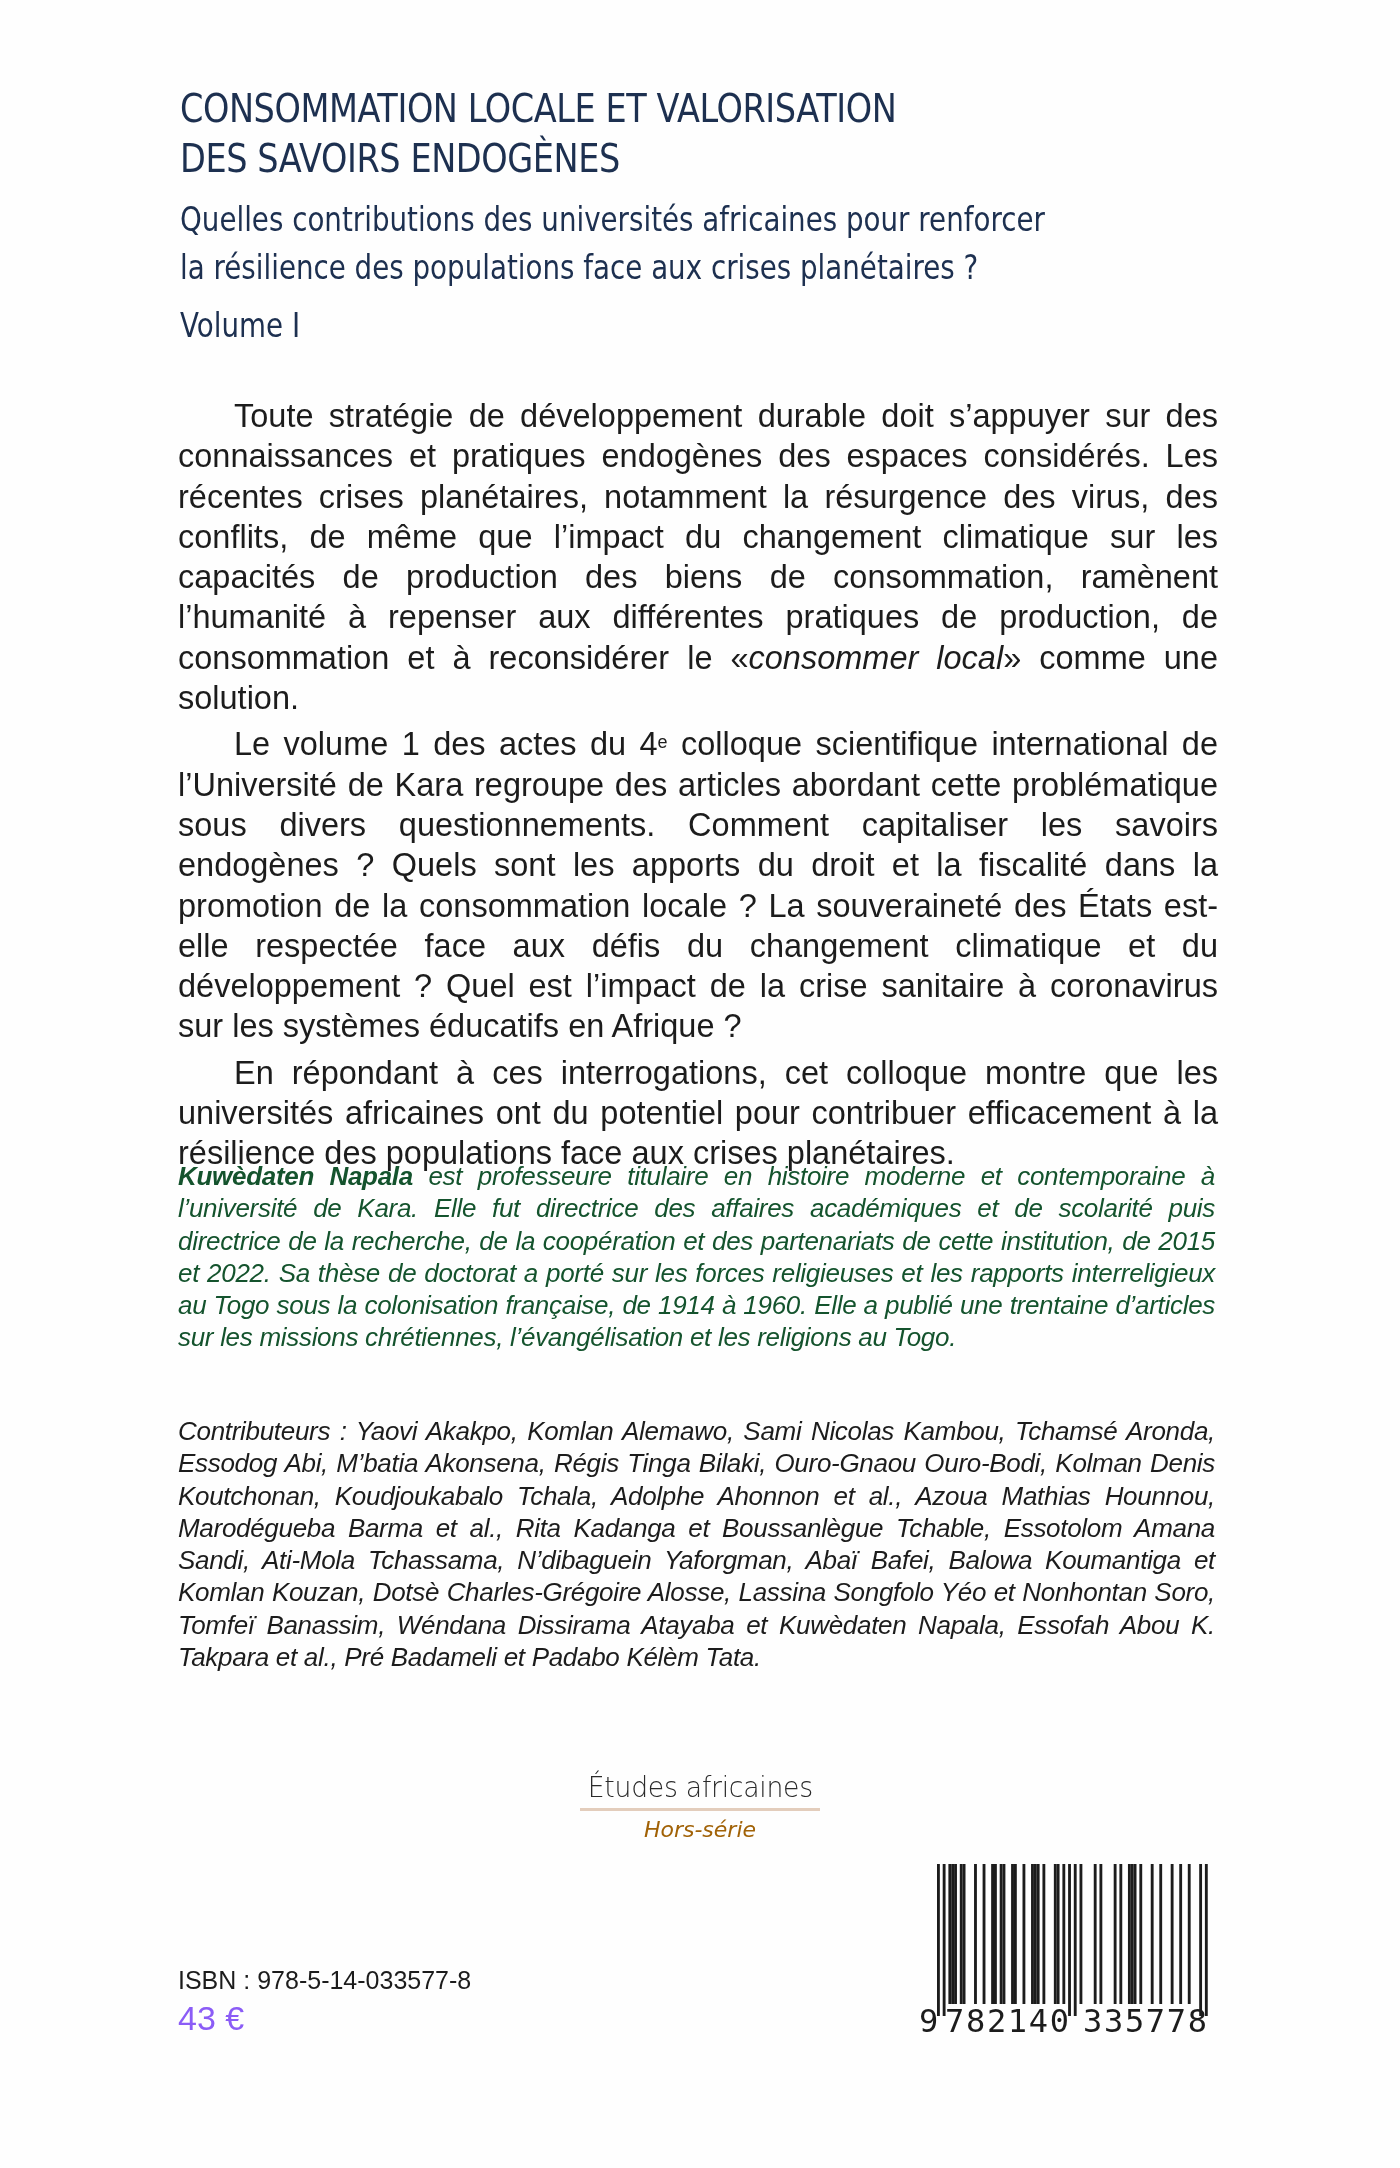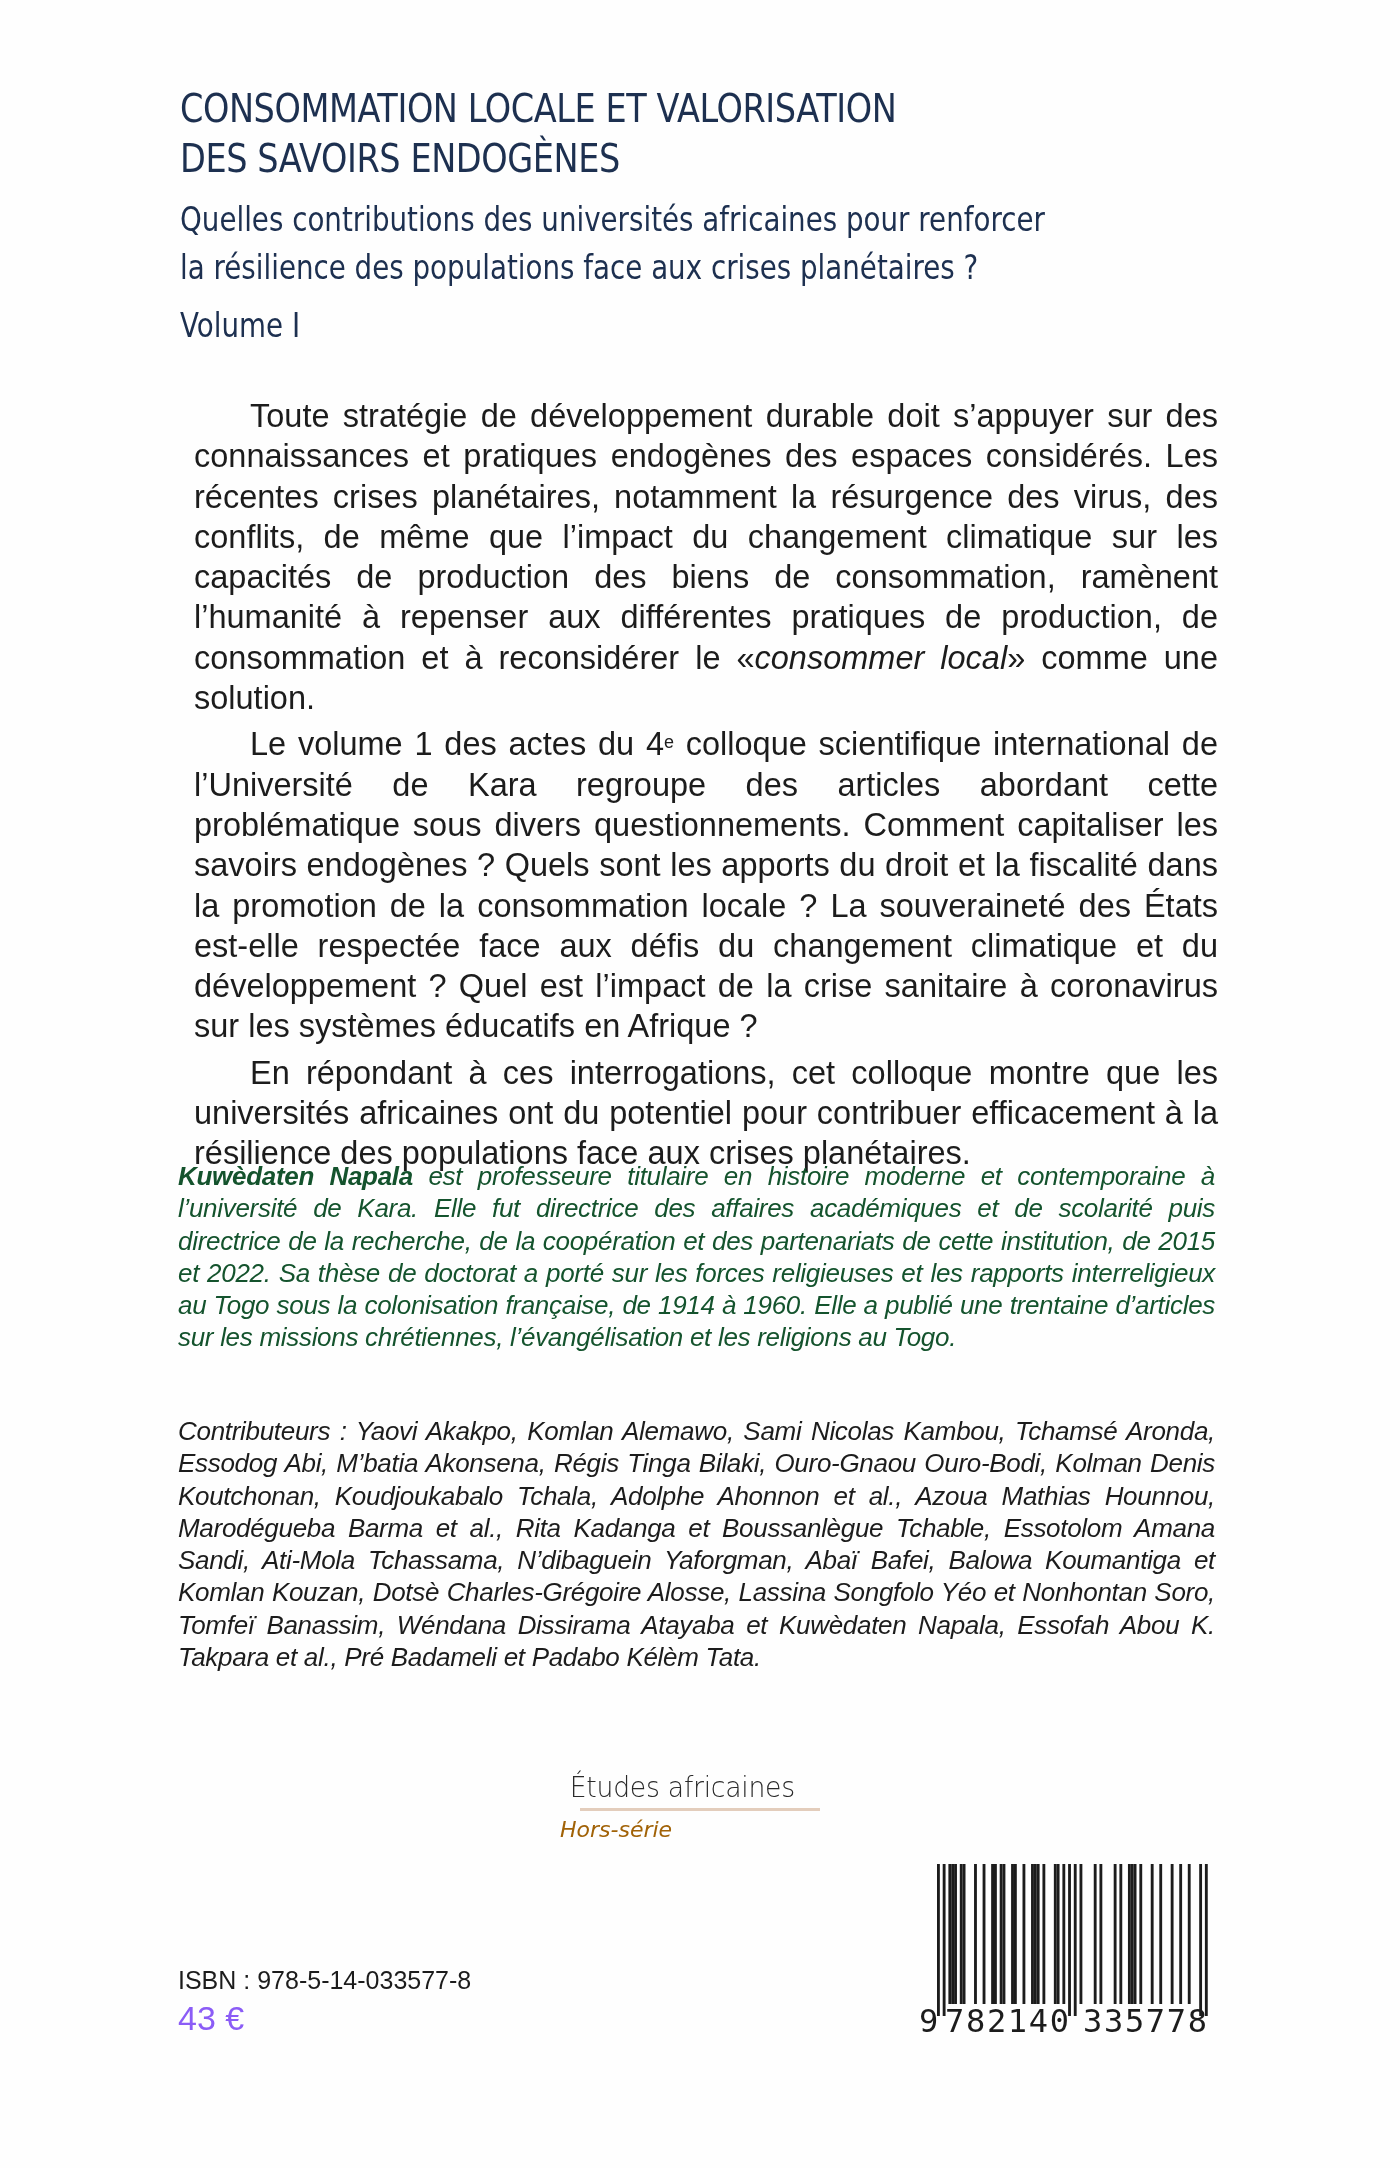--- a/index.html
+++ b/index.html
@@ -4,26 +4,26 @@
 <style>
   html, body { margin:0; padding:0; background:#ffffff; }
   body { width:1400px; height:2168px; position:relative; overflow:hidden; font-family:"Liberation Sans", sans-serif; color:#1a1a1a; }
   .page { position:absolute; left:0; top:0; width:1400px; height:2168px; background:#fefefe; }
   .title { position:absolute; left:180px; top:84px; width:1060px; color:#1d3050; font-family:"DejaVu Sans", sans-serif; font-size:39px; line-height:50px; letter-spacing:-0.5px; transform:scaleX(0.86); transform-origin:left top; width:1230px; margin:0; font-weight:normal; }
   .title span { display:block; }
   .subtitle { position:absolute; left:180px; top:196px; color:#1d3050; font-family:"DejaVu Sans", sans-serif; font-size:33px; line-height:48px; transform:scaleX(0.84); transform-origin:left top; width:1270px; margin:0; }
   .subtitle span { display:block; }
   .volume { position:absolute; left:180px; top:304px; color:#1d3050; font-family:"DejaVu Sans", sans-serif; font-size:33px; line-height:44px; transform:scaleX(0.84); transform-origin:left top; margin:0; }
   .body { position:absolute; left:178px; top:396px; width:1040px; font-size:32.5px; line-height:40.3px; text-align:justify; color:#1c1c1c; }
-  .body p { margin:0 0 6px 16px; text-indent:56px; }
+  .body p { margin:0 0 6px 0; text-indent:56px; }
   .body sup { font-size:18px; vertical-align:top; position:relative; top:-2px; }
   .bio { position:absolute; left:178px; top:1160px; width:1037px; font-size:26px; line-height:32.3px; text-align:justify; font-style:italic; color:#14532d; letter-spacing:-0.3px; }
   .bio b { font-weight:bold; }
   .contrib { position:absolute; left:178px; top:1415px; width:1037px; font-size:26px; line-height:32.3px; text-align:justify; font-style:italic; color:#1c1c1c; letter-spacing:-0.3px; }
-  .series { position:absolute; left:560px; top:1770px; width:280px; }
+  .series { position:absolute; left:560px; top:1770px; width:280px; text-align:center; }
   .series-name { font-family:"DejaVu Sans", sans-serif; font-size:29px; font-weight:200; color:#2a2a2a; letter-spacing:-0.3px; transform:scaleX(0.92); display:inline-block; }
   .series-rule { width:240px; height:3px; background:#e3cdbc; margin:4px auto 6px auto; }
   .series-sub { font-family:"DejaVu Sans", sans-serif; font-style:italic; font-size:22px; color:#a16207; }
   .isbn { position:absolute; left:178px; top:1966px; font-size:25px; color:#1c1c1c; }
   .price { position:absolute; left:178px; top:1999px; font-size:34px; color:#8b5cf6; }
   .barcode { position:absolute; left:915px; top:1860px; width:310px; height:180px; }
 </style>
 </head>
 <body>
 

